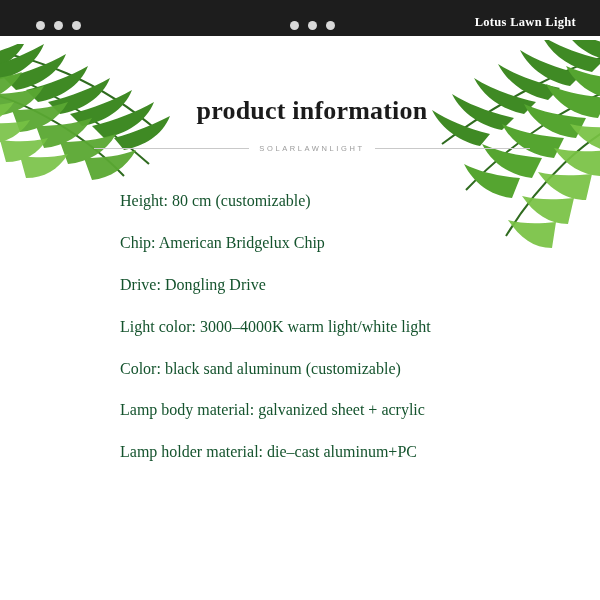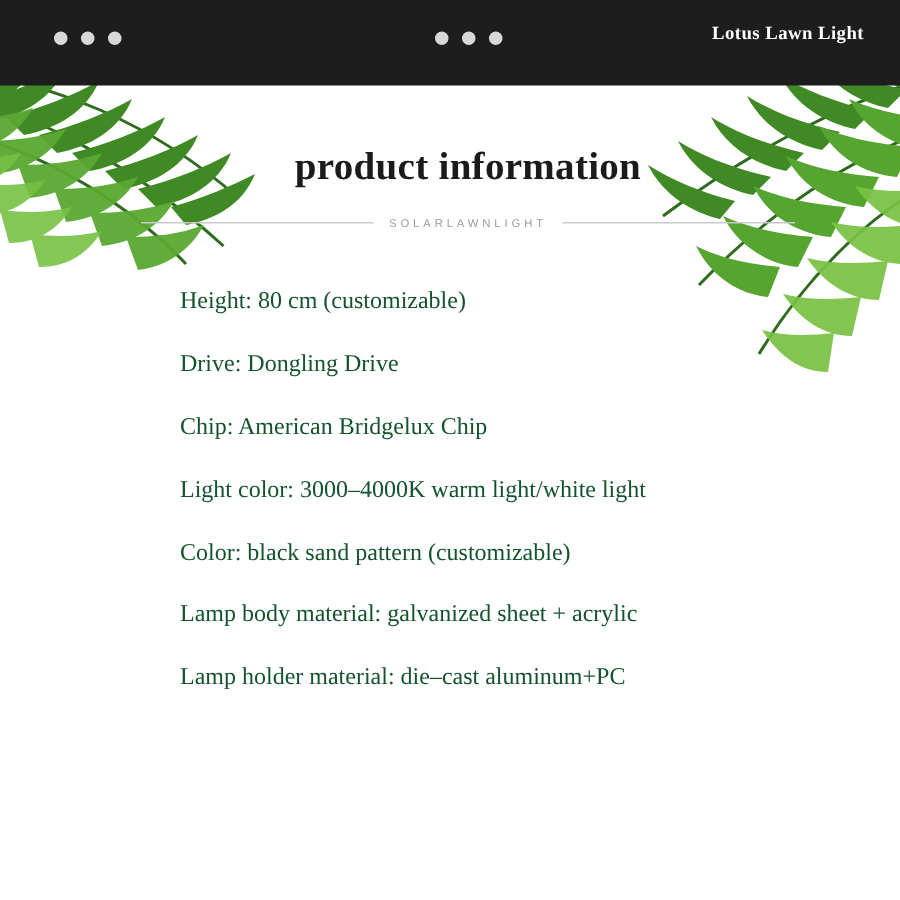--- a/index.html
+++ b/index.html
@@ -20,21 +20,21 @@
     background: #ffffff;
     overflow: hidden;
   }
 
   
   .topbar {
     position: absolute;
     left: 0;
     top: 0;
     width: 600px;
-    height: 57px;
+    height: 36px;
     background: #1d1d1d;
     z-index: 6;
   }
   .dots {
     position: absolute;
     top: 21px;
     display: flex;
     gap: 9px;
   }
   .dots.left { left: 36px; }
@@ -220,21 +220,21 @@
     <h1 class="title">product information</h1>
     <div class="rule-row">
       <span class="rule"></span>
       <span class="subtitle">SOLARLAWNLIGHT</span>
       <span class="rule"></span>
     </div>
   </div>
 
   <div class="specs">
     <div class="spec-item">Height: 80 cm (customizable)</div>
+    <div class="spec-item">Chip: American Bridgelux Chip</div>
     <div class="spec-item">Drive: Dongling Drive</div>
-    <div class="spec-item">Chip: American Bridgelux Chip</div>
     <div class="spec-item">Light color: 3000–4000K warm light/white light</div>
-    <div class="spec-item">Color: black sand pattern (customizable)</div>
+    <div class="spec-item">Color: black sand aluminum (customizable)</div>
     <div class="spec-item">Lamp body material: galvanized sheet + acrylic</div>
     <div class="spec-item">Lamp holder material: die–cast aluminum+PC</div>
   </div>
 
 </div>
 
 </body></html>

